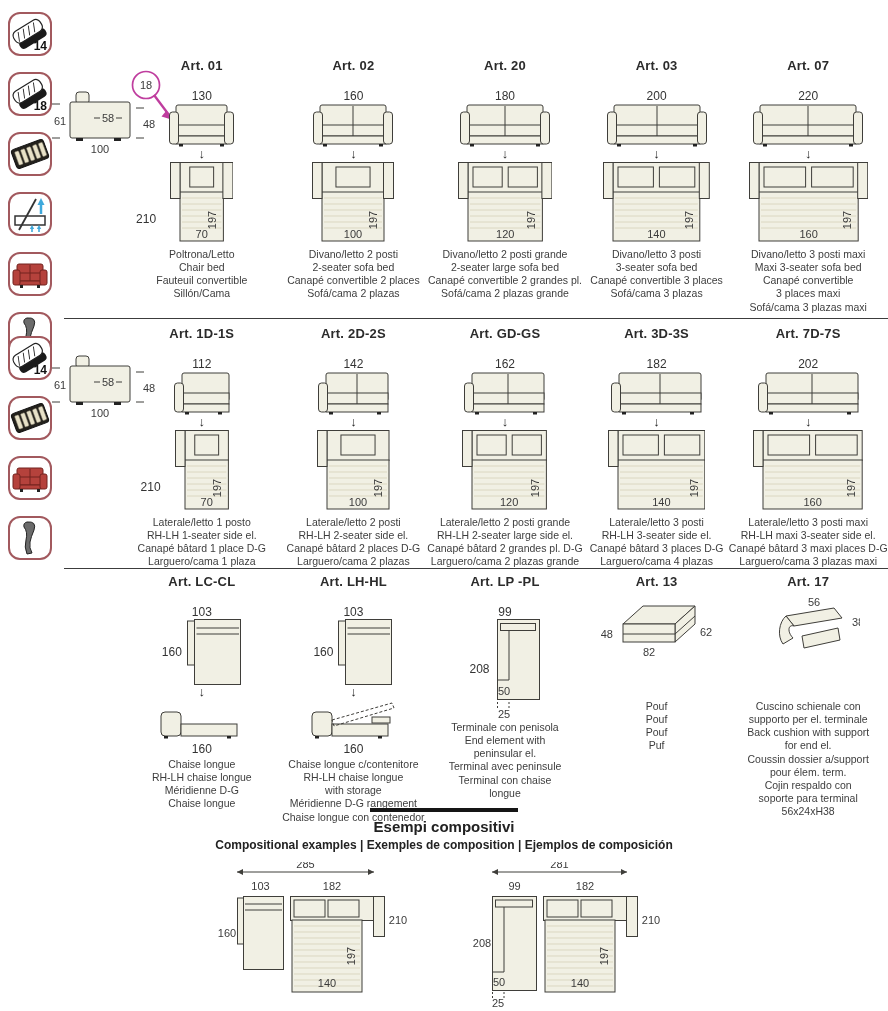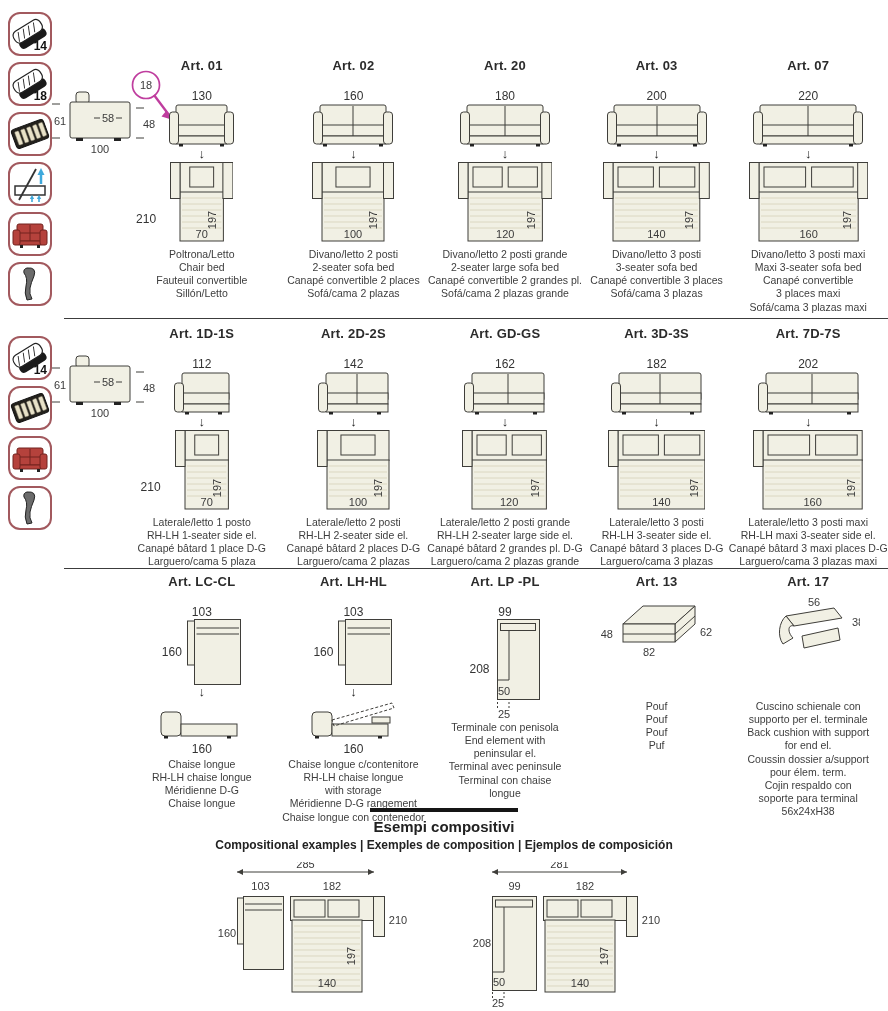--- a/index.html
+++ b/index.html
@@ -1,19 +1,19 @@
 <!DOCTYPE html>
 <html><head>
 <meta charset="utf-8">
 <style>
   html,body{margin:0;padding:0;background:#fff;}
   .page{position:relative;width:888px;height:1011px;background:#fff;overflow:hidden;
         font-family:"Liberation Sans",sans-serif;color:#3a3a3a;}
   .page svg text{font-family:"Liberation Sans",sans-serif;fill:#3b3b3b;font-size:11px;}
-  .icon-group{position:absolute;left:8px;display:flex;flex-direction:column;gap:6px;}
+  .icon-group{position:absolute;left:8px;display:flex;flex-direction:column;gap:16px;}
   .icon-box{width:44px;height:44px;border:2px solid #a2595e;border-radius:12px;position:relative;
             background:#fff;display:flex;align-items:center;justify-content:center;box-sizing:border-box;}
   .icon-num{position:absolute;right:3px;bottom:1px;font-weight:bold;font-size:12px;color:#111;}
   .side-view{position:absolute;}
   .annotation{position:absolute;left:126px;top:68px;}
   .art-section{position:absolute;left:126px;right:4px;}
   .cols{display:flex;}
   .art-col{flex:1;min-width:0;display:flex;flex-direction:column;align-items:center;text-align:center;}
   .art-title{font-weight:bold;font-size:13px;color:#2b2b2b;letter-spacing:.2px;height:16px;}
   .dim-top{font-size:12px;color:#333;margin-top:15px;margin-bottom:1px;height:13px;}
@@ -224,21 +224,21 @@
               <line x1="12" y1="66" x2="51.4" y2="66" stroke="#dbd7c1" stroke-width="1"></line>
               <rect x="0.5" y="0.5" width="9.5" height="36" fill="#f1f0e4" stroke="#3f3e3a" stroke-width="1"></rect>
               <rect x="52.9" y="0.5" width="10" height="36" fill="#f1f0e4" stroke="#3f3e3a" stroke-width="1"></rect>
               <text x="46.4" y="58" text-anchor="middle" font-size="11" transform="rotate(-90 46.4 58)">197</text>
               <text x="31.7" y="76" text-anchor="middle" font-size="11.5">70</text>
             </svg></div>
           <div class="desc">
             <div>Poltrona/Letto</div>
             <div>Chair bed</div>
             <div>Fauteuil convertible</div>
-            <div>Sillón/Letto</div>
+            <div>Sillón/Cama</div>
           </div>
         </div>
         <div class="art-col">
           <div class="art-title">Art. 02</div>
           <div class="dim-top">160</div>
           <svg width="80" height="44" viewBox="0 0 80 44">
             <rect x="7" y="2" width="66" height="28" fill="#f1f0e4" stroke="#3f3e3a" stroke-width="1" rx="2"></rect>
             <rect x="7" y="22" width="66" height="11" fill="#f1f0e4" stroke="#3f3e3a" stroke-width="1"></rect>
             <rect x="7" y="33" width="66" height="8" fill="#f1f0e4" stroke="#3f3e3a" stroke-width="1"></rect>
             <line x1="40" y1="3" x2="40" y2="33" stroke="#3f3e3a" stroke-width="1"></line>
@@ -410,21 +410,21 @@
               <line x1="12" y1="60" x2="51.4" y2="60" stroke="#dbd7c1" stroke-width="1"></line>
               <line x1="12" y1="66" x2="51.4" y2="66" stroke="#dbd7c1" stroke-width="1"></line>
               <rect x="0.5" y="0.5" width="9.5" height="36" fill="#f1f0e4" stroke="#3f3e3a" stroke-width="1"></rect>
               <text x="46.4" y="58" text-anchor="middle" font-size="11" transform="rotate(-90 46.4 58)">197</text>
               <text x="31.7" y="76" text-anchor="middle" font-size="11.5">70</text>
             </svg></div>
           <div class="desc">
             <div>Laterale/letto 1 posto</div>
             <div>RH-LH 1-seater side el.</div>
             <div>Canapé bâtard 1 place D-G</div>
-            <div>Larguero/cama 5 plaza</div>
+            <div>Larguero/cama 1 plaza</div>
           </div>
         </div>
         <div class="art-col">
           <div class="art-title">Art. 2D-2S</div>
           <div class="dim-top">142</div>
           <svg width="71" height="44" viewBox="0 0 71 44">
             <rect x="8" y="2" width="62" height="28" fill="#f1f0e4" stroke="#3f3e3a" stroke-width="1" rx="2"></rect>
             <rect x="8" y="22" width="62" height="11" fill="#f1f0e4" stroke="#3f3e3a" stroke-width="1"></rect>
             <rect x="8" y="33" width="62" height="8" fill="#f1f0e4" stroke="#3f3e3a" stroke-width="1"></rect>
             <line x1="39" y1="3" x2="39" y2="33" stroke="#3f3e3a" stroke-width="1"></line>
@@ -514,21 +514,21 @@
               <line x1="12" y1="60" x2="94.8" y2="60" stroke="#dbd7c1" stroke-width="1"></line>
               <line x1="12" y1="66" x2="94.8" y2="66" stroke="#dbd7c1" stroke-width="1"></line>
               <rect x="0.5" y="0.5" width="9.5" height="36" fill="#f1f0e4" stroke="#3f3e3a" stroke-width="1"></rect>
               <text x="89.8" y="58" text-anchor="middle" font-size="11" transform="rotate(-90 89.8 58)">197</text>
               <text x="53.4" y="76" text-anchor="middle" font-size="11.5">140</text>
             </svg></div>
           <div class="desc">
             <div>Laterale/letto 3 posti</div>
             <div>RH-LH 3-seater side el.</div>
             <div>Canapé bâtard 3 places D-G</div>
-            <div>Larguero/cama 3 plazas</div>
+            <div>Larguero/cama 4 plazas</div>
           </div>
         </div>
         <div class="art-col">
           <div class="art-title">Art. 7D-7S</div>
           <div class="dim-top">202</div>
           <svg width="101" height="44" viewBox="0 0 101 44">
             <rect x="8" y="2" width="92" height="28" fill="#f1f0e4" stroke="#3f3e3a" stroke-width="1" rx="2"></rect>
             <rect x="8" y="22" width="92" height="11" fill="#f1f0e4" stroke="#3f3e3a" stroke-width="1"></rect>
             <rect x="8" y="33" width="92" height="8" fill="#f1f0e4" stroke="#3f3e3a" stroke-width="1"></rect>
             <line x1="54" y1="3" x2="54" y2="33" stroke="#3f3e3a" stroke-width="1"></line>

